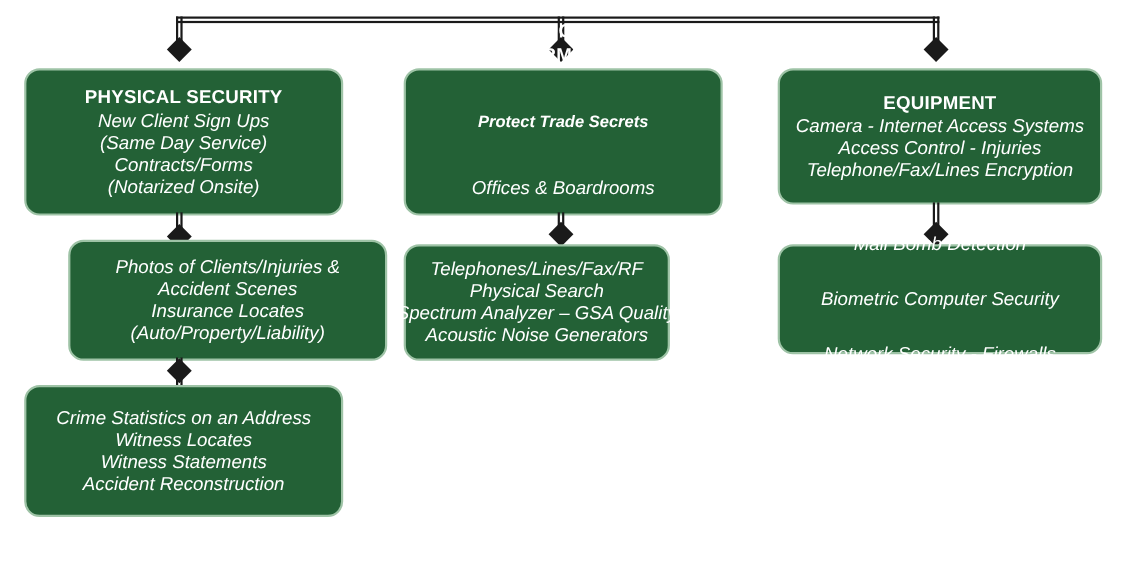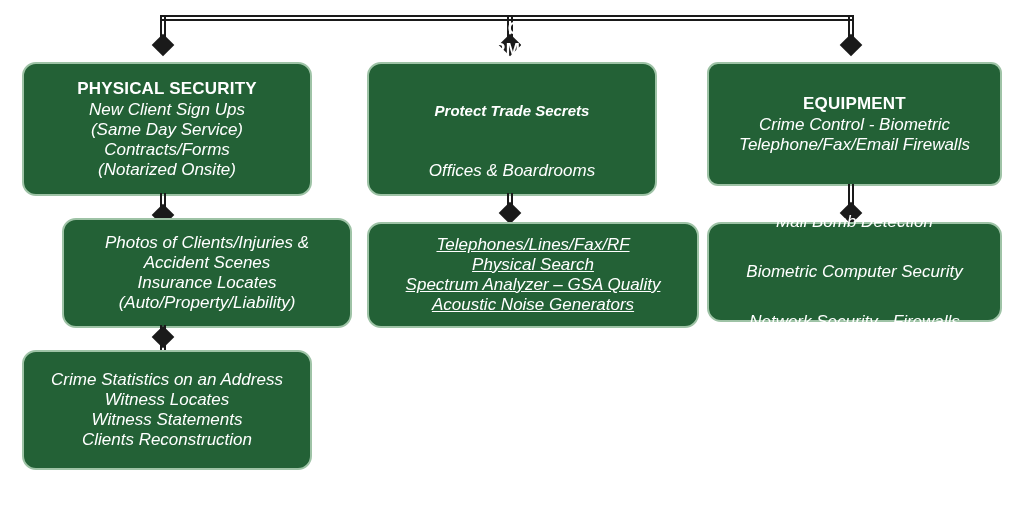--- a/index.html
+++ b/index.html
@@ -110,44 +110,45 @@
     <div class="line">(Auto/Property/Liability)</div>
   </div>
 
   <div class="drop" style="left:160px; top:325px; height:25px;"></div>
   <div class="diamond" style="left:155px; top:329px;"></div>
 
   <div class="node" style="left:22px; top:350px; width:290px; height:120px;">
     <div class="line">Crime Statistics on an Address</div>
     <div class="line">Witness Locates</div>
     <div class="line">Witness Statements</div>
-    <div class="line">Clients Reconstruction</div>
+    <div class="line">Accident Reconstruction</div>
   </div>
 
   <div class="node" style="left:367px; top:62px; width:290px; height:134px;gap:40px;">
     <div class="title" style="white-space:normal;">DEBUGGING COUNTERMEASURES</div>
     <div class="subtitle">Protect Trade Secrets</div>
     <div class="line">Offices &amp; Boardrooms</div>
     <div class="line">Firewalls/Homes</div>
   </div>
 
   <div class="drop" style="left:507px; top:193px; height:25px;"></div>
   <div class="diamond" style="left:502px; top:205px;"></div>
 
-  <div class="node" style="left:367px; top:222px; width:332px; height:106px;text-decoration:underline;">
+  <div class="node" style="left:367px; top:222px; width:242px; height:106px;">
     <div class="line">Telephones/Lines/Fax/RF</div>
     <div class="line">Physical Search</div>
     <div class="line">Spectrum Analyzer – GSA Quality</div>
     <div class="line">Acoustic Noise Generators</div>
   </div>
 
-  <div class="node" style="left:707px; top:62px; width:295px; height:124px;border-radius:11px;">
+  <div class="node" style="left:707px; top:62px; width:295px; height:124px;">
     <div class="title">EQUIPMENT</div>
-    <div class="line">Crime Control - Biometric</div>
-    <div class="line">Telephone/Fax/Email Firewalls</div>
+    <div class="line">Camera - Internet Access Systems</div>
+    <div class="line">Access Control - Injuries</div>
+    <div class="line">Telephone/Fax/Lines Encryption</div>
   </div>
 
   <div class="drop" style="left:848px; top:184px; height:34px;"></div>
   <div class="diamond" style="left:843px; top:205px;"></div>
 
   <div class="node" style="left:707px; top:222px; width:295px; height:100px;gap:30px;">
     <div class="line">Mail Bomb Detection</div>
     <div class="line">Biometric Computer Security</div>
     <div class="line">Network Security - Firewalls</div>
   </div>

